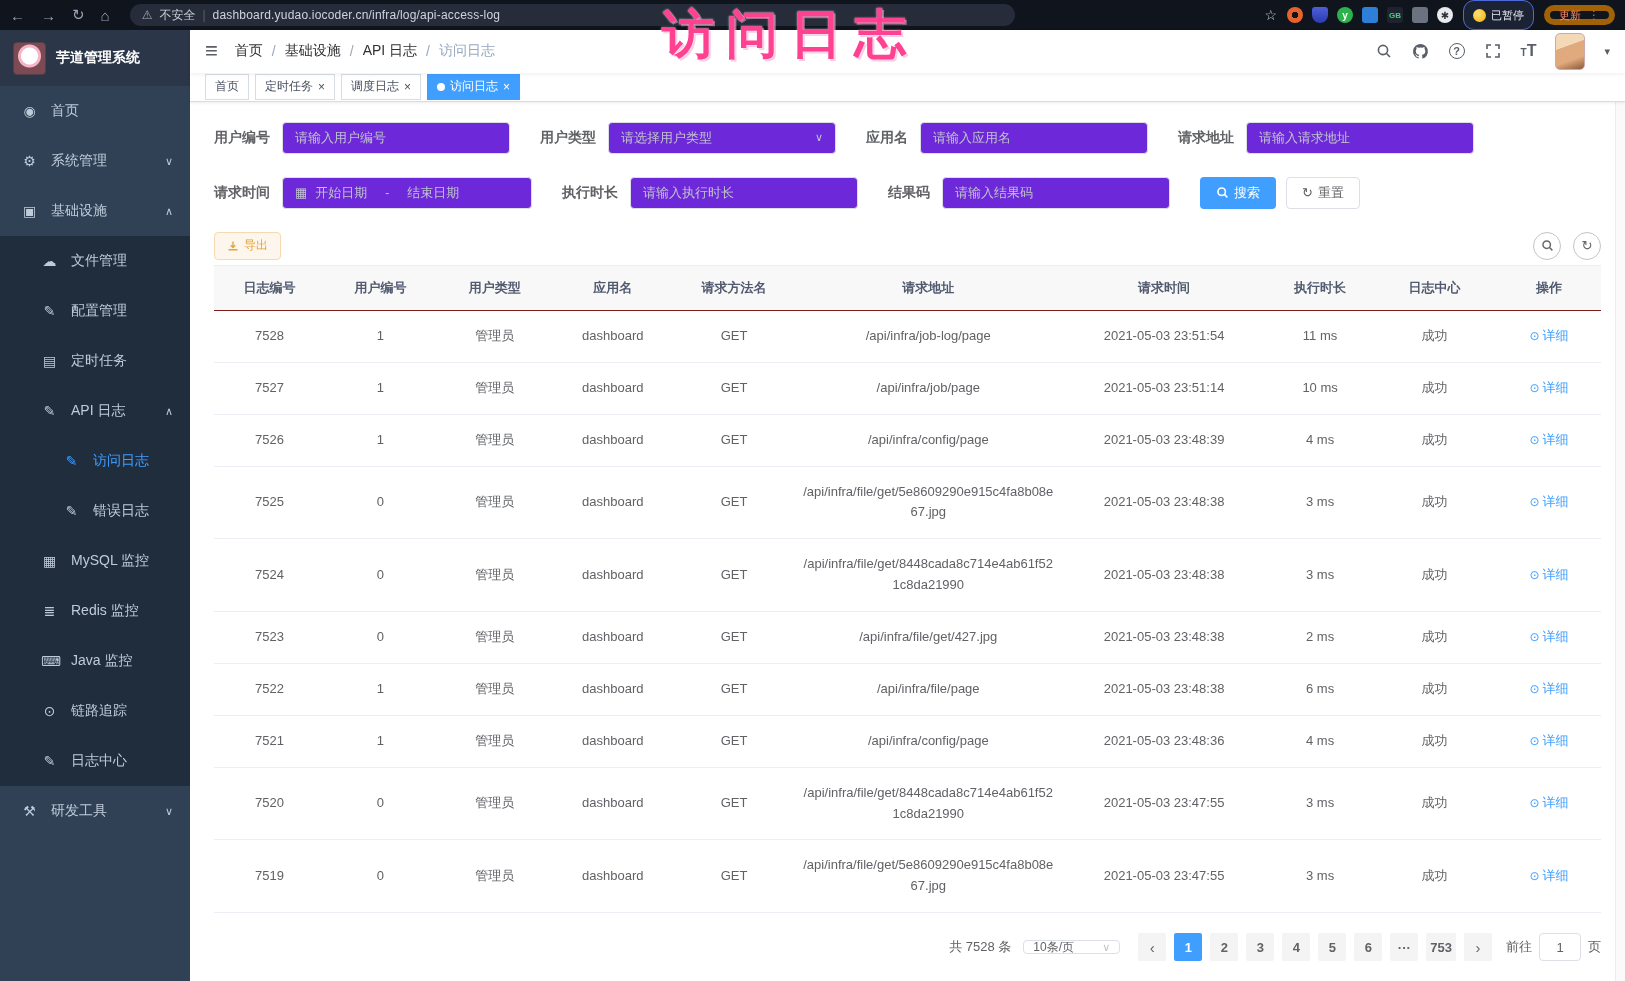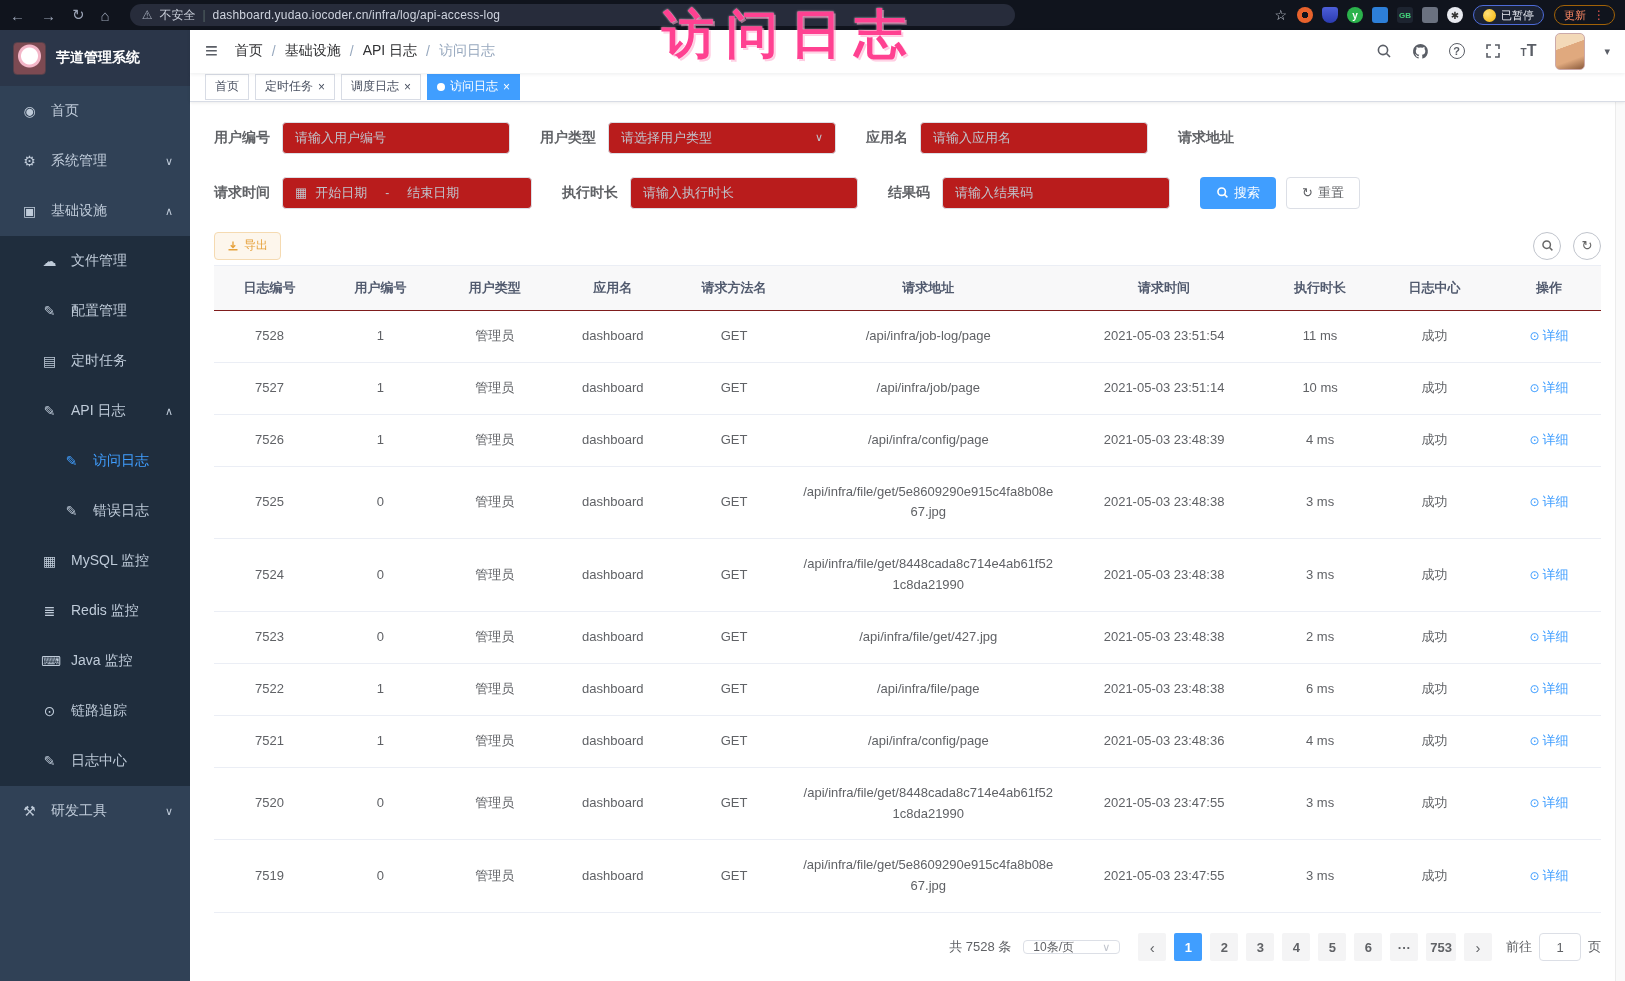--- a/index.html
+++ b/index.html
@@ -22,24 +22,24 @@
   .star { font-size:14px; color:#cfd4df; }
   .ext { width:16px; height:16px; border-radius:50%; display:flex; align-items:center; justify-content:center;
     font-size:10px; font-weight:700; color:#fff; }
   .ext-orange { background:radial-gradient(circle at 50% 50%, #10141d 28%, #e8622c 30%); }
   .ext-shield { background:linear-gradient(180deg,#4d5fd8,#2b3bb0); border-radius:3px 3px 50% 50%; }
   .ext-green  { background:#2bb24c; }
   .ext-blue   { background:#2d7fd8; border-radius:3px; }
   .ext-dark   { background:#1d2430; color:#43d17a; border-radius:3px; font-size:8px; }
   .ext-gray   { background:#6b7280; border-radius:3px; }
   .ext-paw    { background:#e8eaf0; color:#333; }
-  .paused-pill { height:20px; border:1px solid #4d6bd8; border-radius:11px; background:#1b2233;
+  .paused-pill { height:30px; border:1px solid #4d6bd8; border-radius:11px; background:#1b2233;
     color:#e8eaf2; font-size:11px; display:flex; align-items:center; gap:5px; padding:0 9px; }
   .emoji-face { width:13px; height:13px; border-radius:50%; background:radial-gradient(circle at 35% 35%, #ffe07a, #f5b301); }
-  .update-pill { height:20px; border:1px solid #a16207; border-radius:11px; color:#ff8a65;
+  .update-pill { height:20px; border:6px solid #a16207; border-radius:11px; color:#ff8a65;
     font-size:11px; display:flex; align-items:center; gap:7px; padding:0 9px; }
   .kebab { color:#e2574c; font-size:12px; }
 
   
   .annotation { position:absolute; left:662px; top:0px; z-index:50; font-size:52px; font-weight:700;
     color:#ff4191; letter-spacing:12px; text-shadow:0 0 2px rgba(255,255,255,.85), 2px 2px 0 rgba(255,160,200,.55);
     pointer-events:none; }
 
   
   .app { display:flex; height:951px; }
@@ -84,21 +84,21 @@
   .tag .dot { display:none; width:8px; height:8px; border-radius:50%; background:#fff; }
   .tag.active { background:#409eff; border-color:#409eff; color:#fff; }
   .tag.active .dot { display:inline-block; }
   .tag-close { font-size:12px; } .tag-close:empty { display:none; }
 
   
   .content { flex:1; padding:20px 24px 0; position:relative; }
   .filter-row { display:flex; align-items:center; margin-bottom:23px; }
   .f-item { display:flex; align-items:center; margin-right:30px; }
   .f-label { font-size:14px; font-weight:700; color:#606266; margin-right:12px; white-space:nowrap; }
-  .f-box { width:228px; height:32px; border:1px solid #dcdfe6; border-radius:4px; background:#b91c1c;
+  .f-box { width:228px; height:32px; border:1px solid #dcdfe6; border-radius:4px; background:#6d28d9;
     display:flex; align-items:center; padding:0 12px; font-size:13px; color:#c0c4cc; gap:8px; cursor:text; }
   .f-box .caret { margin-left:auto; color:#c0c4cc; font-size:11px; }
   .date-sep { color:#c0c4cc; margin:0 10px; font-size:12px; }
   .cal-ico { color:#c0c4cc; font-size:13px; }
   .btn { height:32px; border-radius:4px; font-size:13px; display:inline-flex; align-items:center; gap:5px;
     padding:0 15px; cursor:pointer; border:1px solid transparent; }
   .btn-primary { background:#409eff; color:#fff; }
   .btn-plain { background:#fff; border-color:#dcdfe6; color:#606266; margin-left:10px; }
   .btn svg { display:block; }
 
@@ -363,20 +363,23 @@
             </div>
           </div>
           <div class="f-item">
             <span class="f-label">应用名</span>
             <div class="f-box">
                 <span>请输入应用名</span>
               </div>
           </div>
           <div class="f-item">
             <span class="f-label">请求地址</span>
+            <div class="f-box">
+                <span>请输入请求地址</span>
+              </div>
           </div>
         </div>
 
         <div class="filter-row">
           <div class="f-item">
             <span class="f-label">请求时间</span>
             <div class="f-box" style="width:250px;">
               <span class="cal-ico">▦</span>
               <span>开始日期</span>
               <span class="date-sep">-</span>

